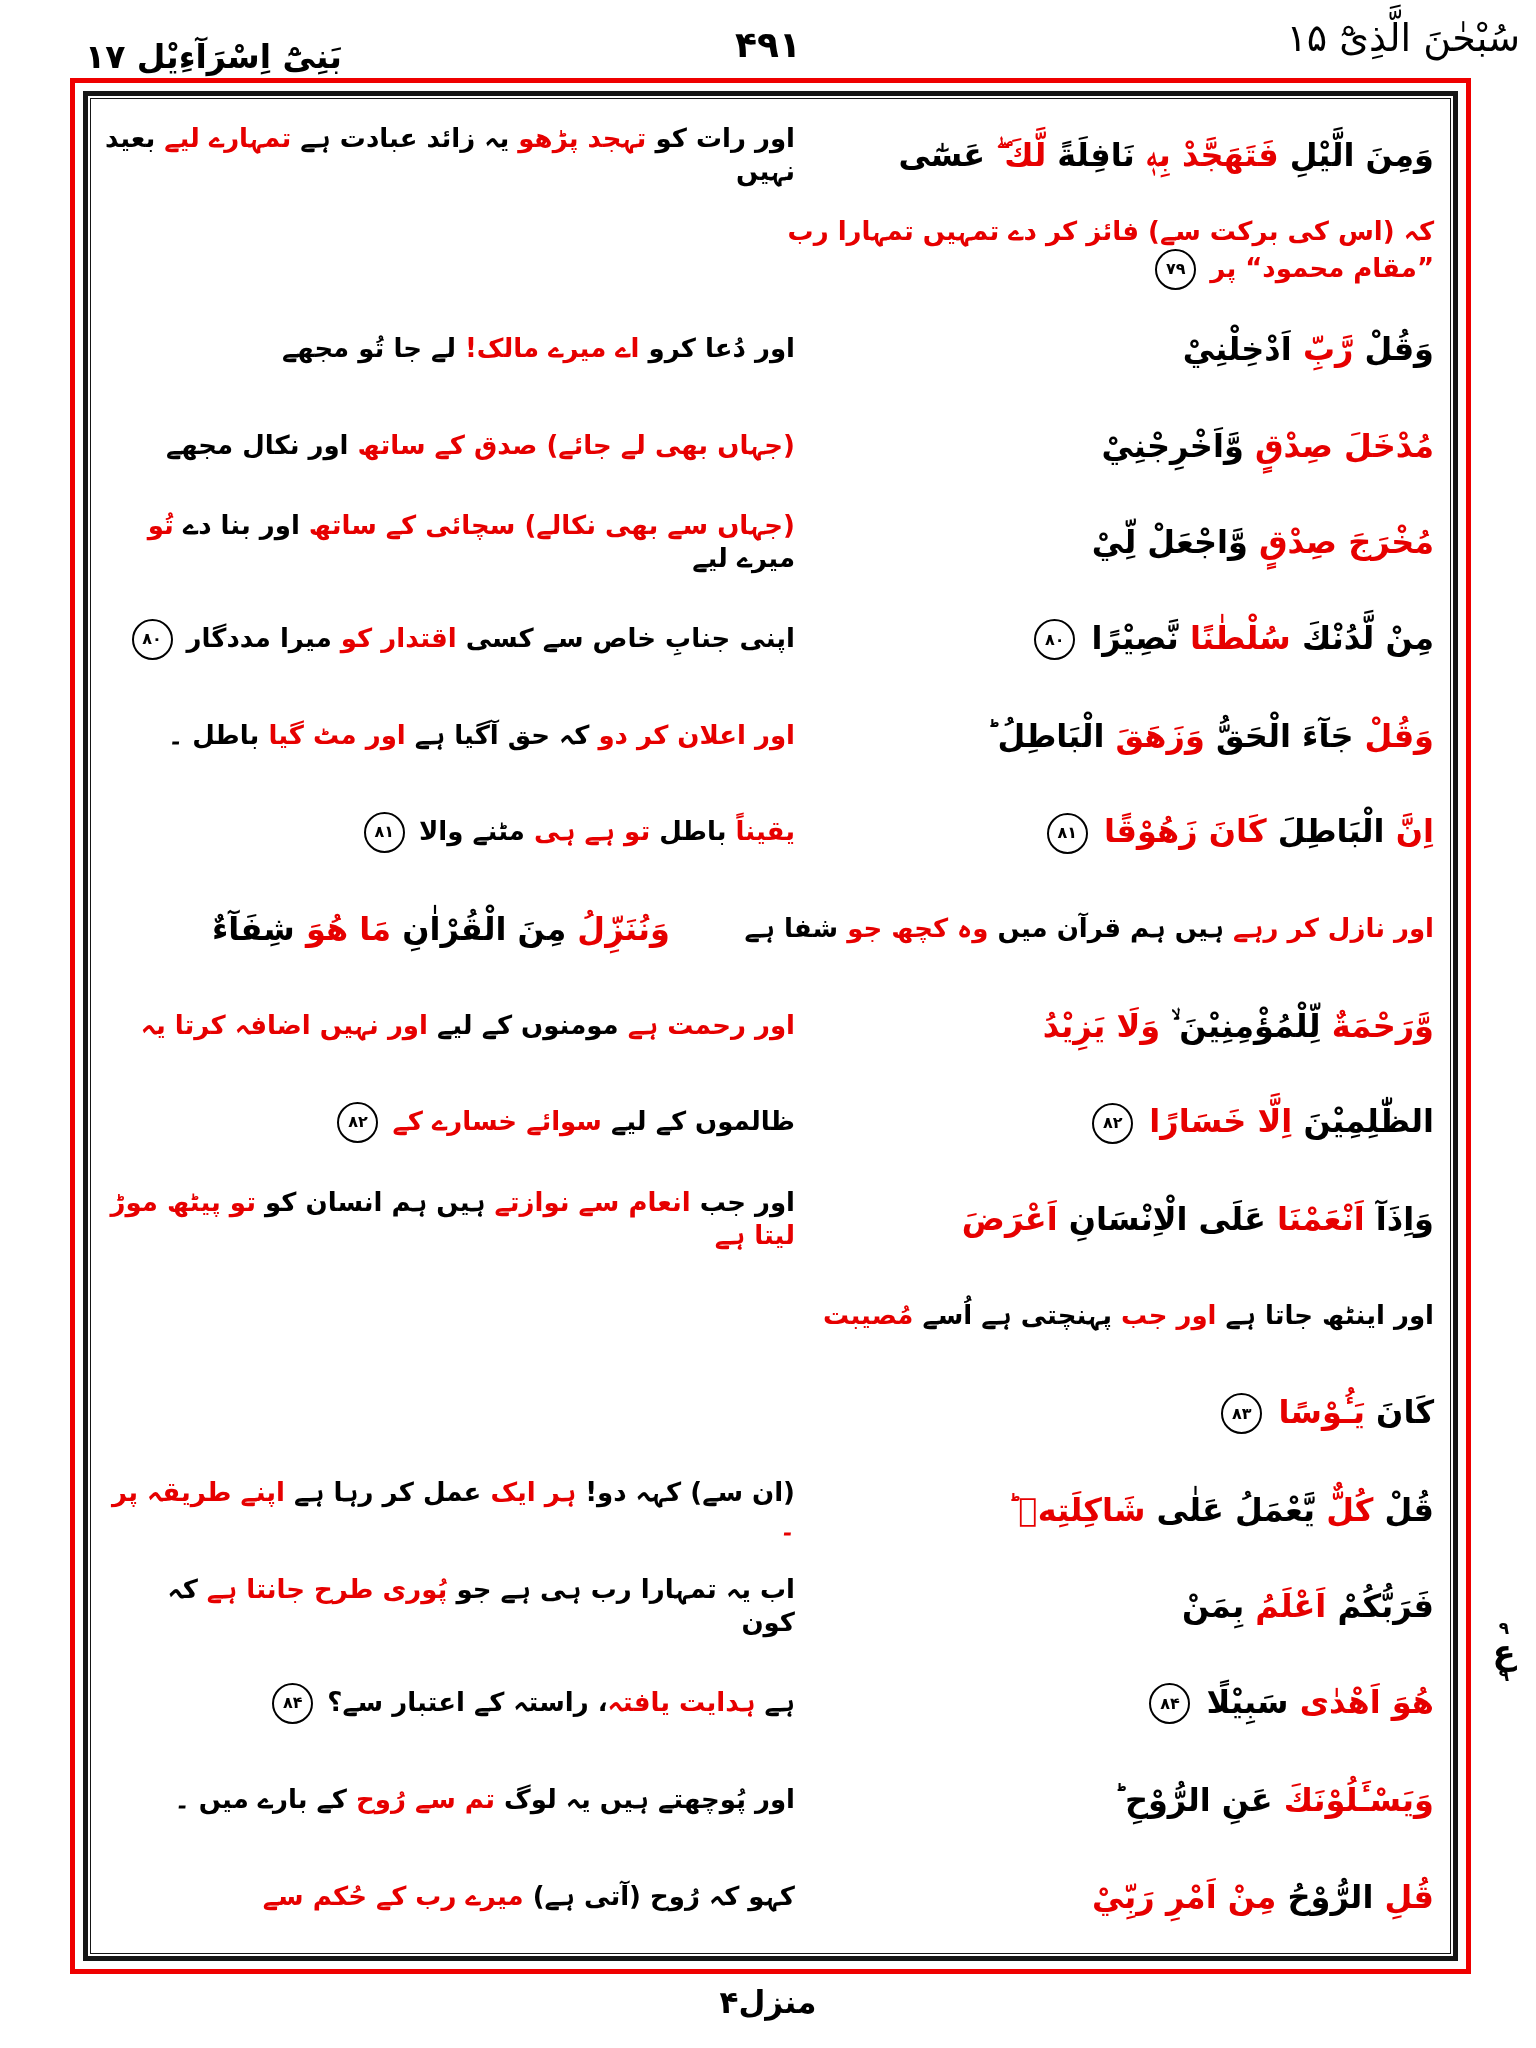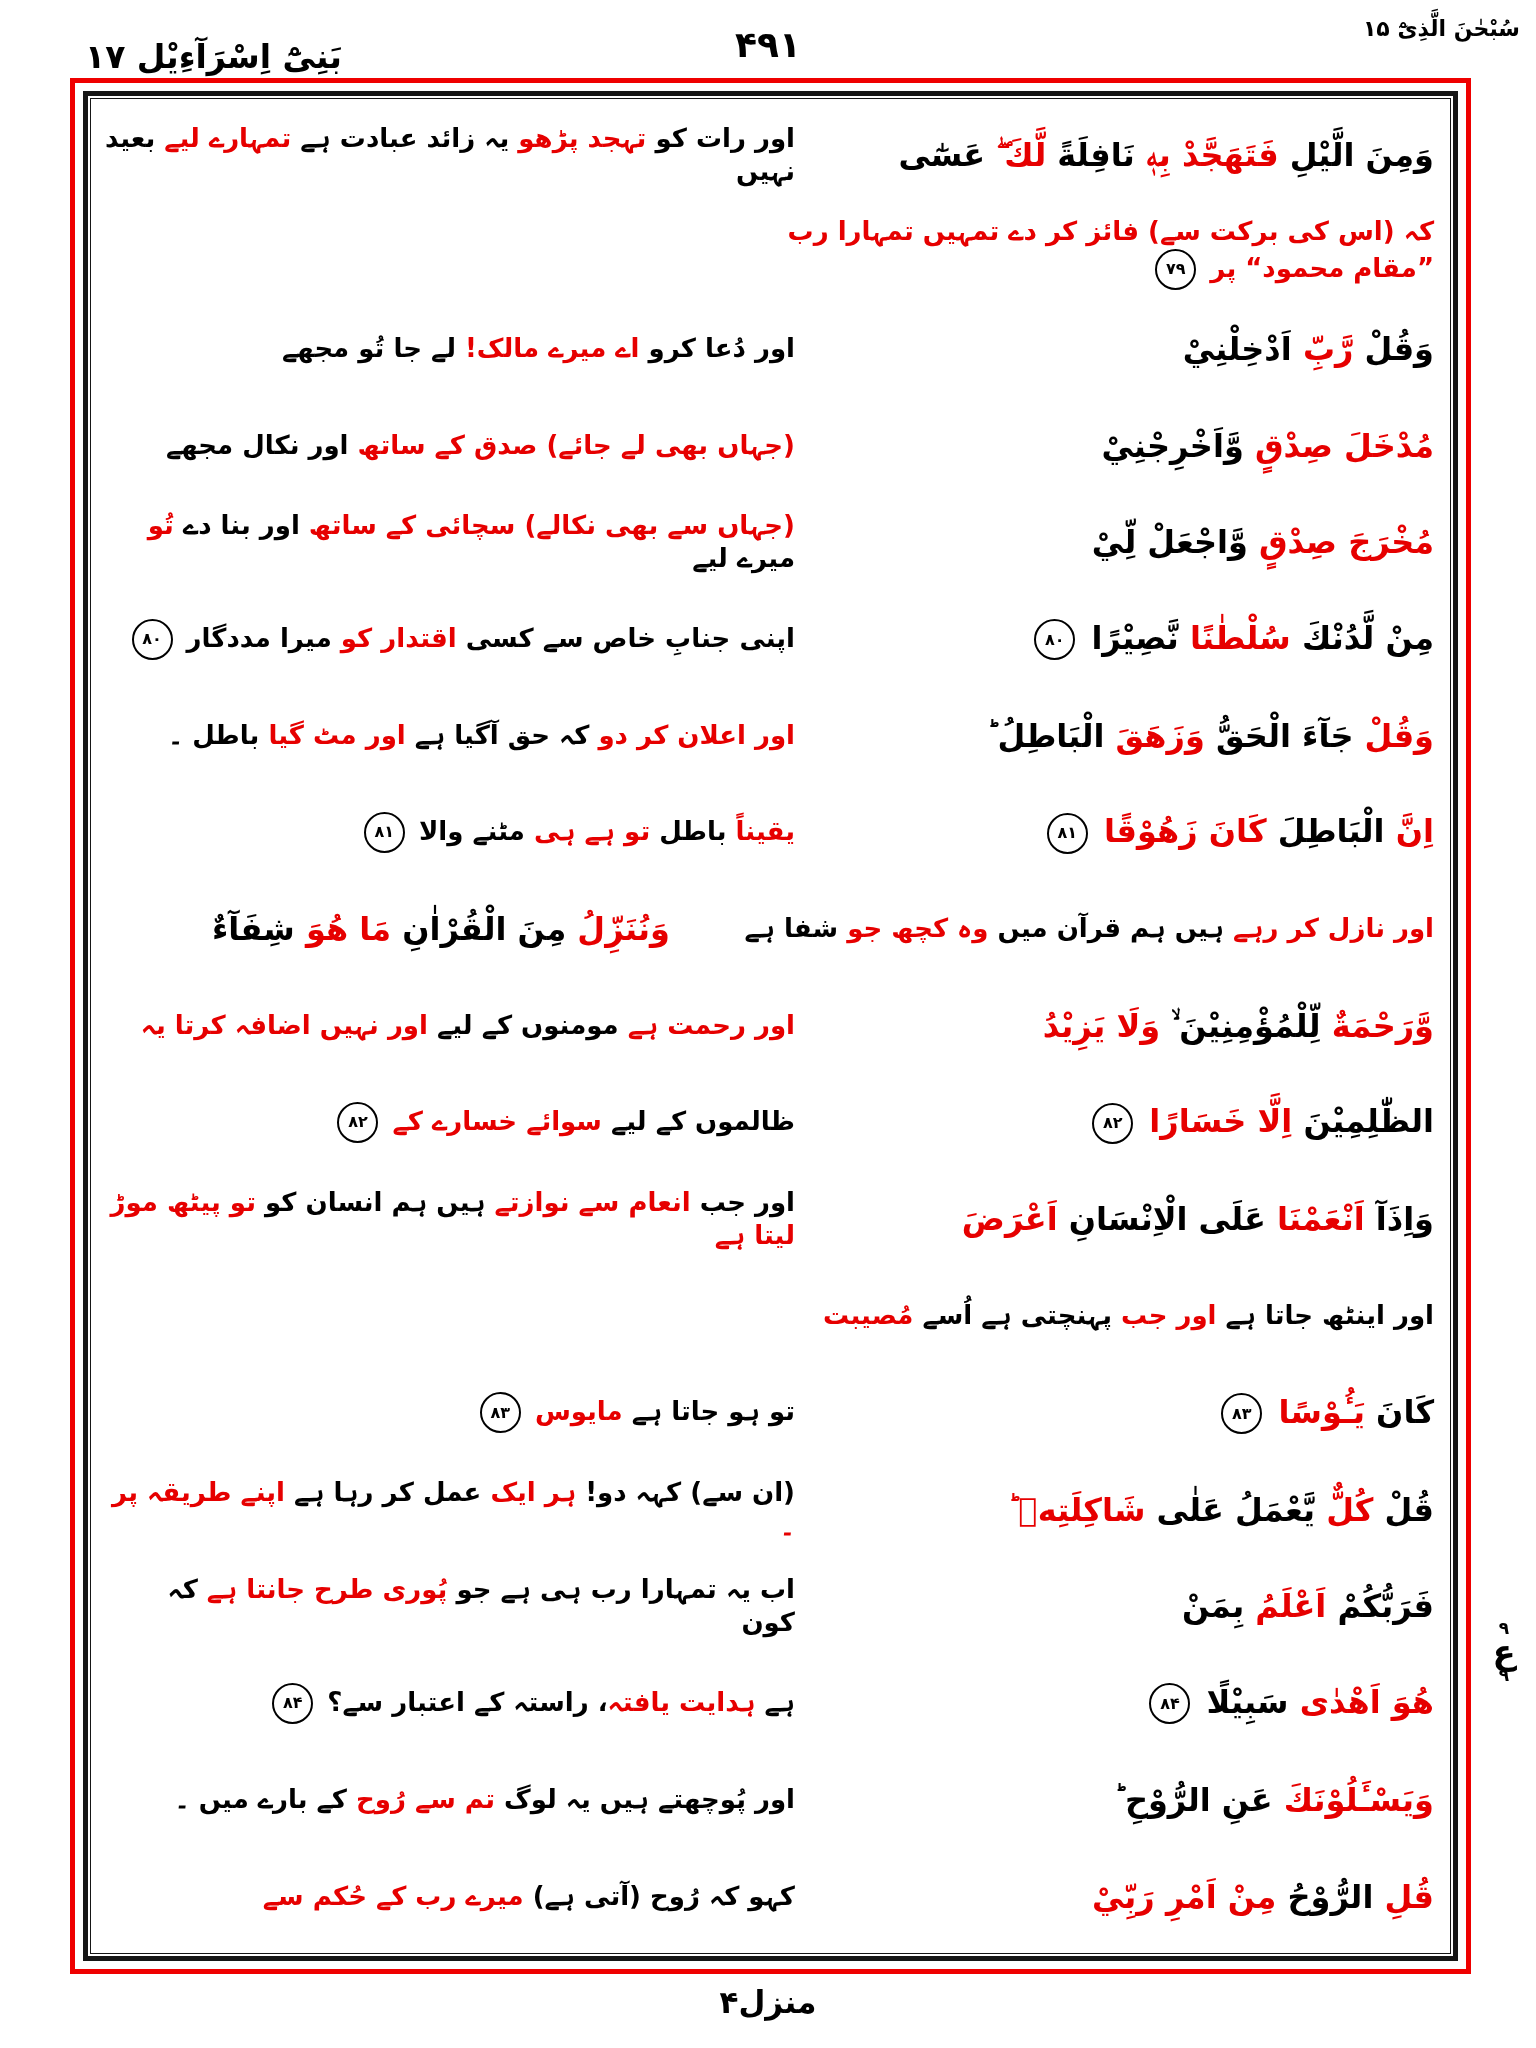--- a/index.html
+++ b/index.html
@@ -9,21 +9,21 @@
     color:#000;
   }
   :root{
     --red:#e60000;
     --frame-red:#ef0000;
     --frame-black:#161616;
   }
   
   .hdr{position:absolute;top:0;left:0;right:0;height:78px;}
   .hdr-left{position:absolute;left:85px;top:20px;font-size:33px;font-weight:bold;direction:rtl;margin-top:17px;}
-  .hdr-right{position:absolute;right:16px;top:16px;font-size:22px;font-weight:bold;direction:rtl;}
+  .hdr-right{position:absolute;right:16px;top:16px;font-size:38px;font-weight:normal;direction:rtl;}
   .hdr-page{position:absolute;left:0;right:0;top:24px;text-align:center;font-size:36px;font-weight:bold;letter-spacing:2px;}
   
   .frame-red{position:absolute;left:70px;top:78px;width:1391px;height:1886px;border:5px solid var(--frame-red);}
   .frame-black{position:absolute;left:8px;top:8px;right:8px;bottom:8px;border:5px solid var(--frame-black);}
   .frame-thin{position:absolute;left:2px;top:2px;right:2px;bottom:2px;border:1px solid var(--frame-black);}
   
   .rows{
     position:absolute;left:14px;right:16px;top:8px;bottom:8px;
     display:flex;flex-direction:column;justify-content:space-between;
     direction:rtl;
@@ -111,21 +111,20 @@
           </div>
           <div class="row">
             <div class="cell ar"><span class="ink">وَاِذَآ </span><span class="red">اَنْعَمْنَا </span><span class="ink">عَلَى الْاِنْسَانِ </span><span class="red">اَعْرَضَ</span></div>
             <div class="cell ur"><span class="ink">اور جب </span><span class="red">انعام سے نوازتے </span><span class="ink">ہیں ہم انسان کو </span><span class="red">تو پیٹھ موڑ لیتا ہے</span></div>
           </div>
           <div class="row">
             <div class="cell ur"><span class="ink">اور اینٹھ جاتا ہے </span><span class="red">اور جب </span><span class="ink">پہنچتی ہے اُسے </span><span class="red">مُصیبت</span></div>
           </div>
           <div class="row">
             <div class="cell ar"><span class="ink">كَانَ </span><span class="red">يَـُٔوْسًا </span><span class="ayah">۸۳</span></div>
-            <div class="cell ur"><span class="ink">تو ہو جاتا ہے </span><span class="red">مایوس </span><span class="ayah">۸۳</span></div>
           </div>
           <div class="row">
             <div class="cell ar"><span class="ink">قُلْ </span><span class="red">كُلٌّ </span><span class="ink">يَّعْمَلُ عَلٰى </span><span class="red">شَاكِلَتِهٖ ؕ</span></div>
             <div class="cell ur"><span class="ink">(ان سے) کہہ دو! </span><span class="red">ہر ایک </span><span class="ink">عمل کر رہا ہے </span><span class="red">اپنے طریقہ پر ۔</span></div>
           </div>
           <div class="row">
             <div class="cell ar"><span class="ink">فَرَبُّكُمْ </span><span class="red">اَعْلَمُ </span><span class="ink">بِمَنْ</span></div>
             <div class="cell ur"><span class="ink">اب یہ تمہارا رب ہی ہے جو </span><span class="red">پُوری طرح جانتا ہے </span><span class="ink">کہ کون</span></div>
           </div>
           <div class="row">

